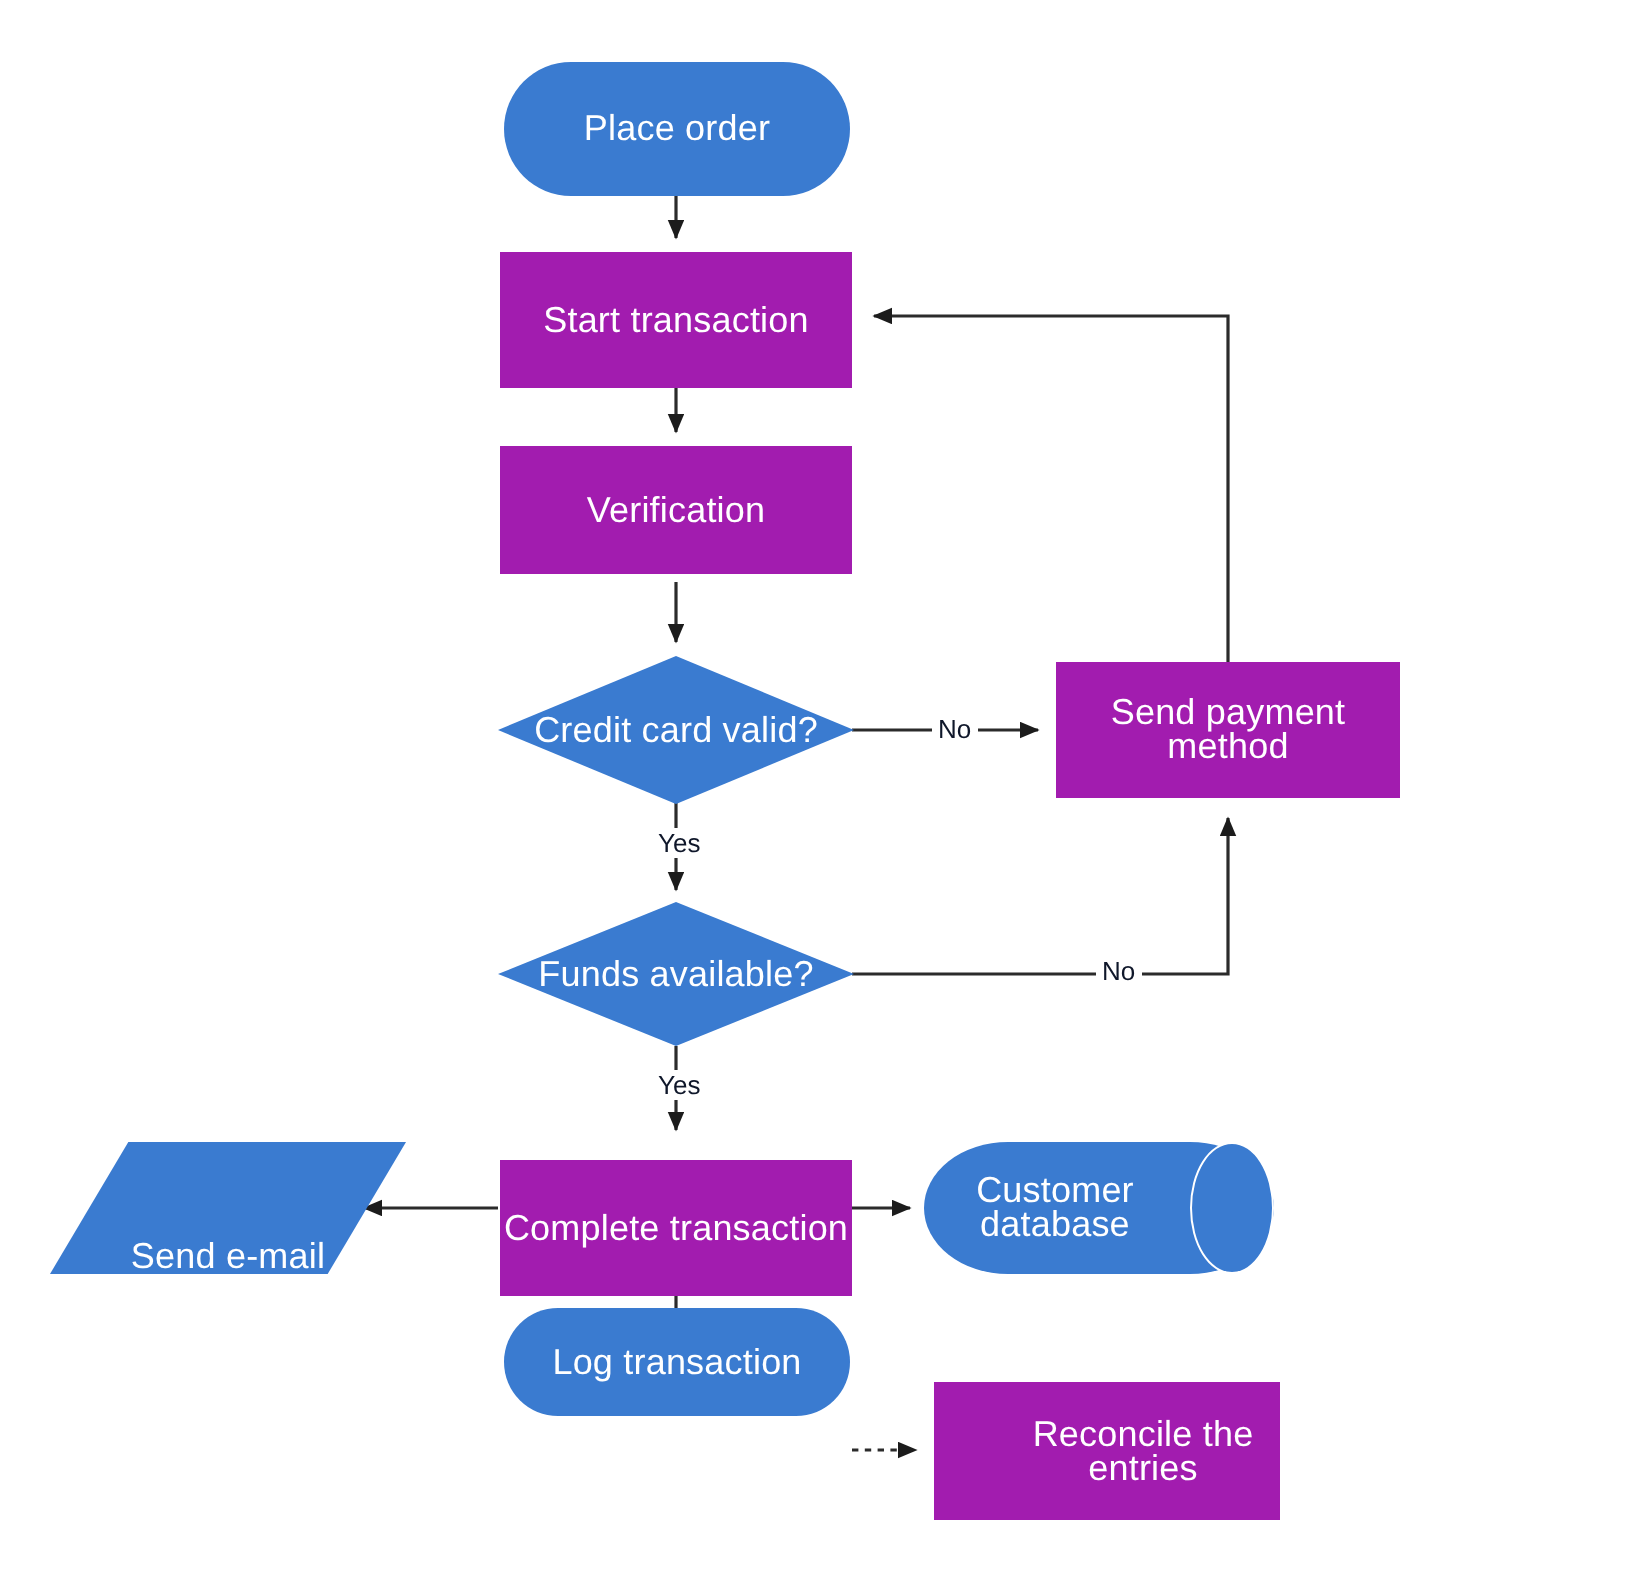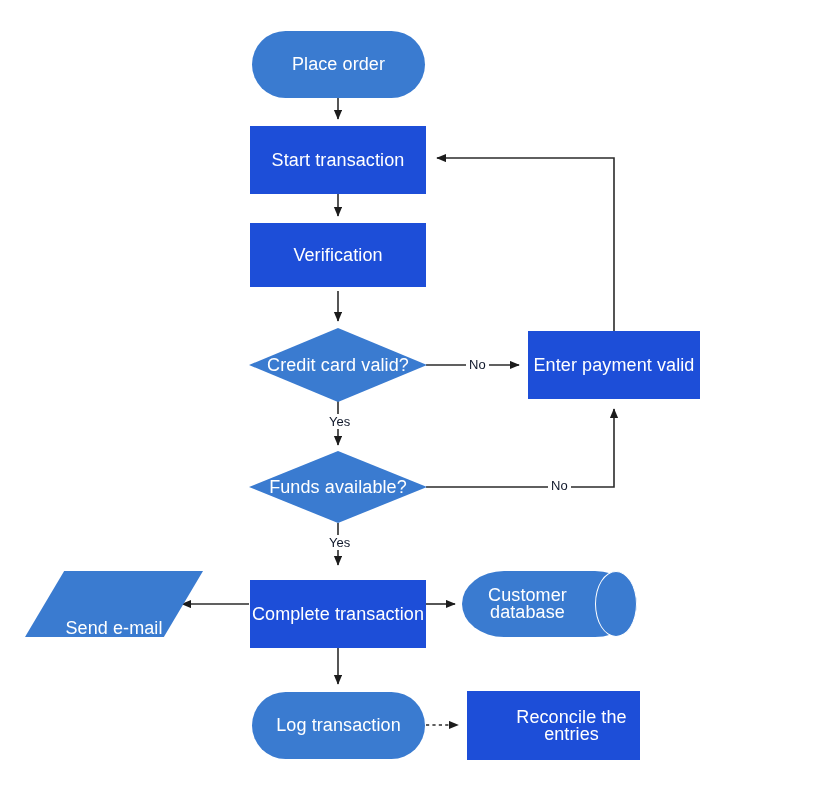--- a/index.html
+++ b/index.html
@@ -40,21 +40,21 @@
     letter-spacing: 0.1px;
     font-family: "Liberation Sans", sans-serif;
   }
   .node-label {
     display: block;
     white-space: pre-line;
     pointer-events: none;
   }
   
   .shape-rect {
-    background: #1d4ed8;
+    background: #a21caf;
   }
   
   .shape-stadium {
     background: #3A7BD0;
     border-radius: 999px;
   }
   
   .shape-diamond {
     background: transparent;
   }
@@ -176,21 +176,21 @@
   <div class="node shape-rect" style="left:250px; top:223px; width:176px; height:64px;">
     <span class="node-label">Verification</span>
   </div>
 
   <div class="node shape-diamond" style="left:249px; top:328px; width:178px; height:74px;">
     <span class="diamond-fill"></span>
     <span class="node-label">Credit card valid?</span>
   </div>
 
   <div class="node shape-rect" style="left:528px; top:331px; width:172px; height:68px;">
-    <span class="node-label">Enter payment valid</span>
+    <span class="node-label">Send payment method</span>
   </div>
 
   <div class="node shape-diamond" style="left:249px; top:451px; width:178px; height:72px;">
     <span class="diamond-fill"></span>
     <span class="node-label">Funds available?</span>
   </div>
 
   <div class="node shape-parallelogram" style="left:25px; top:571px; width:178px; height:66px;">
     <span class="para-fill"></span>
     <span class="node-label">Send e-mail</span>
@@ -200,21 +200,21 @@
     <span class="node-label">Complete transaction</span>
   </div>
 
   <div class="node shape-cylinder" style="left:462px; top:571px; width:175px; height:66px;">
     <span class="cyl-body"></span>
     <span class="cyl-cap"></span>
     <span class="node-label">Customer
 database</span>
   </div>
 
-  <div class="node shape-stadium" style="left:252px; top:692px; width:173px; height:67px;">
+  <div class="node shape-stadium" style="left:252px; top:654px; width:173px; height:54px;">
     <span class="node-label">Log transaction</span>
   </div>
 
   <div class="node shape-rect" style="left:467px; top:691px; width:173px; height:69px;padding-left:36px;">
     <span class="node-label">Reconcile the entries</span>
   </div>
 
   <div class="edge-label" style="left:466px; top:357px;">No</div>
 
   <div class="edge-label" style="left:326px; top:414px;">Yes</div>

